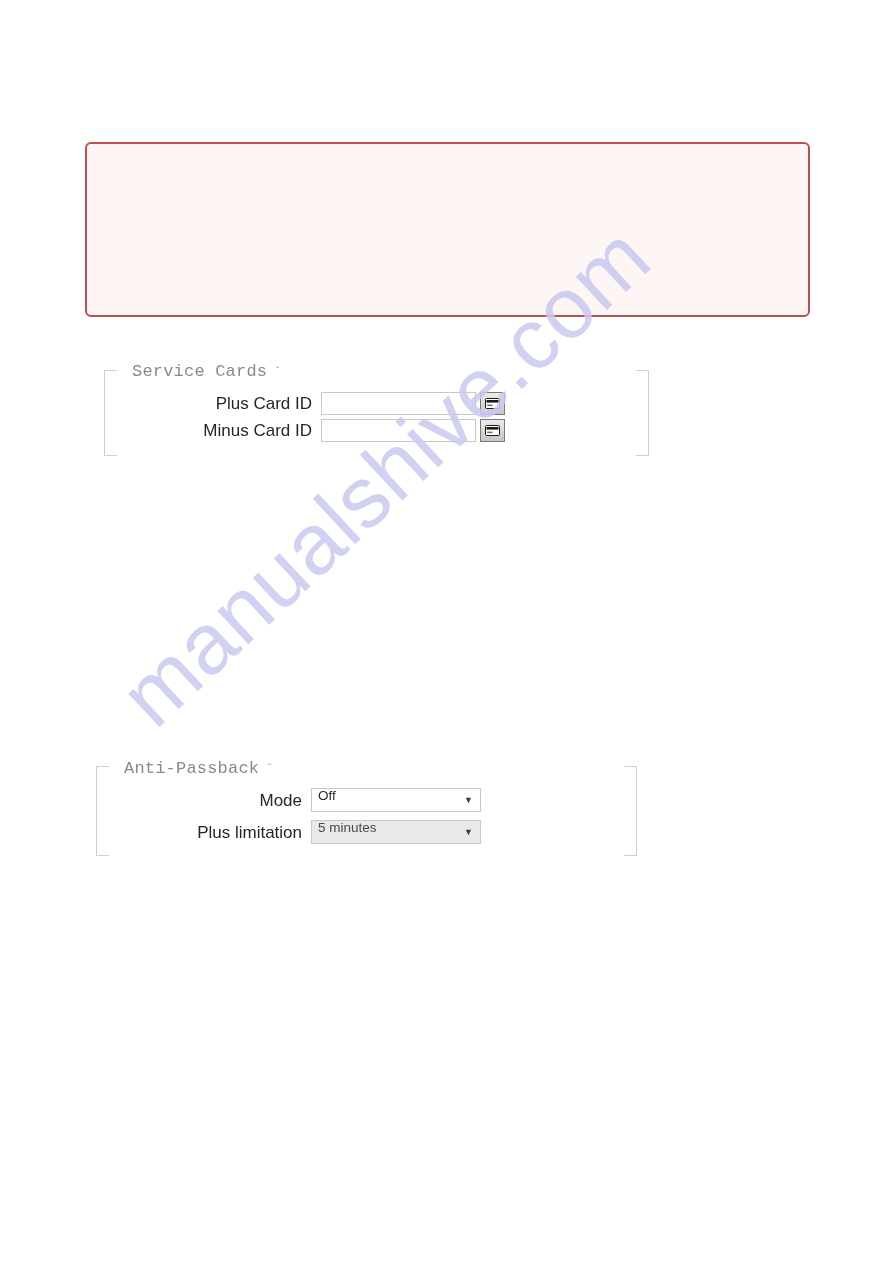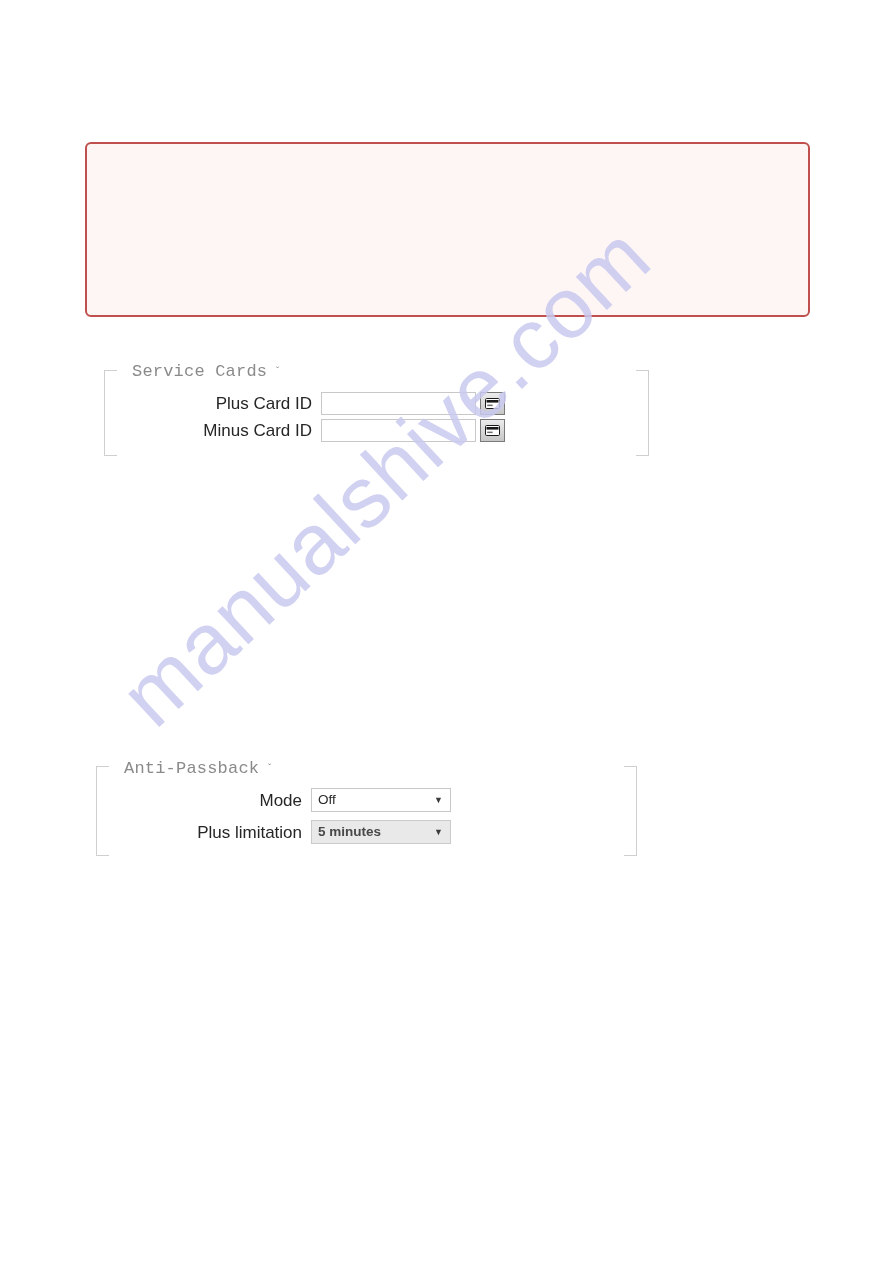--- a/index.html
+++ b/index.html
@@ -154,39 +154,38 @@
     display: flex;
     align-items: center;
     justify-content: center;
     cursor: pointer;
   }
   .icon-button svg { display: block; }
 
   .select-box {
     box-sizing: border-box;
     position: relative;
-    width: 140px;
+    width: 170px;
     height: 24px;
     border: 1px solid #c8c8c8;
     background: #ffffff;
     display: flex;
-    align-items: center;
   }
   .select-box.disabled {
     background: #e9e9e9;
     border-color: #cacaca;
   }
   .select-value {
     font-size: 13.5px;
     color: #2b2b2b;
     padding-left: 6px;
     line-height: 1;
     white-space: nowrap;
   }
-  .select-box.disabled .select-value { color: #494949; font-weight: bold; }
+  .select-box.disabled .select-value { color: #494949; }
   .select-arrow {
     position: absolute;
     right: 7px;
     top: 50%;
     transform: translateY(-50%);
     font-size: 9px;
     color: #3b3b3b;
     line-height: 1;
   }
 </style>

